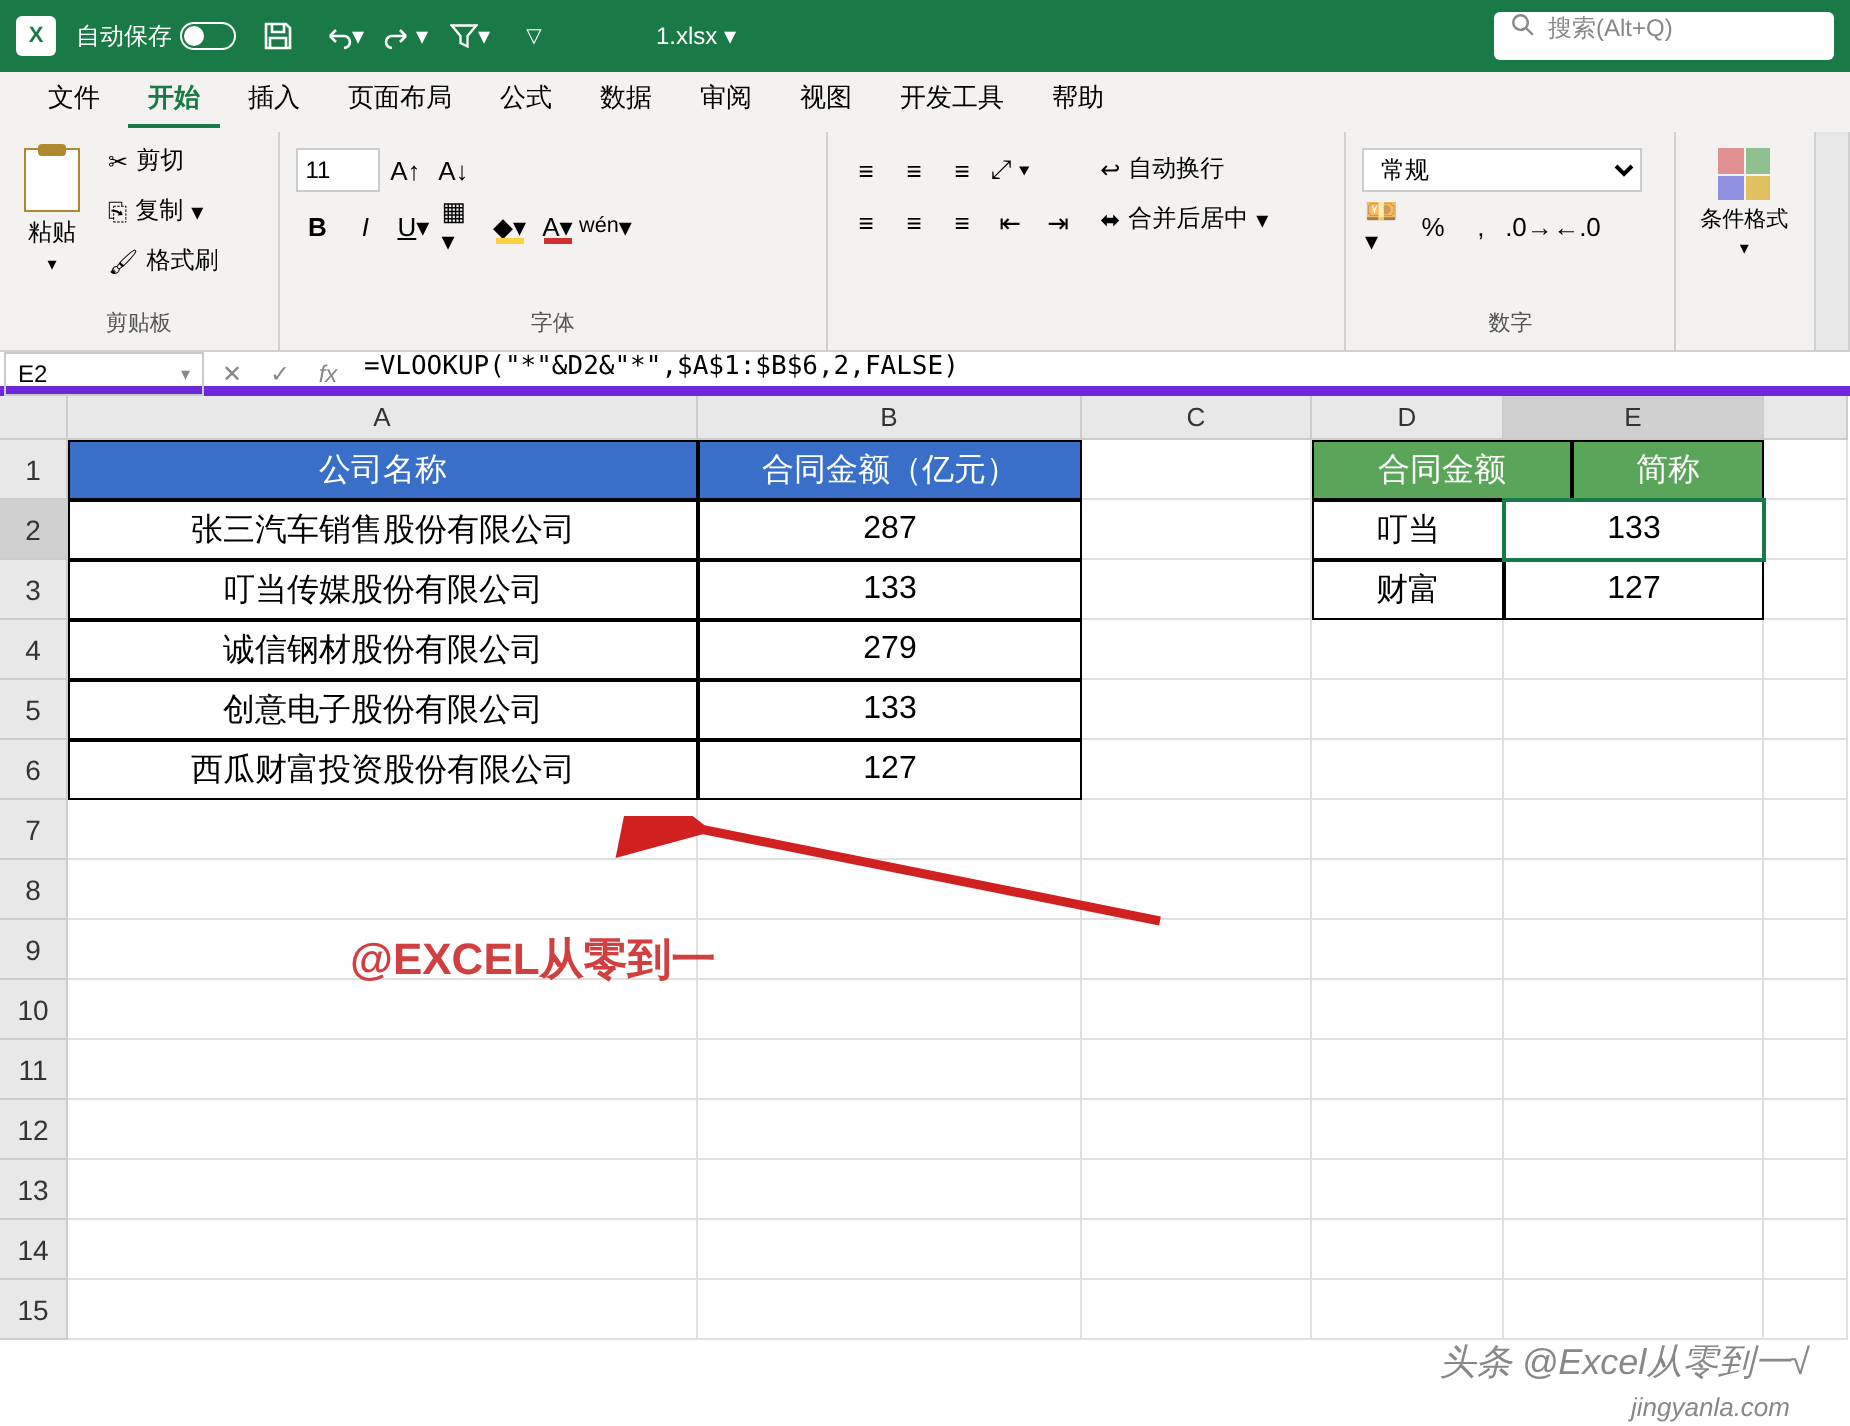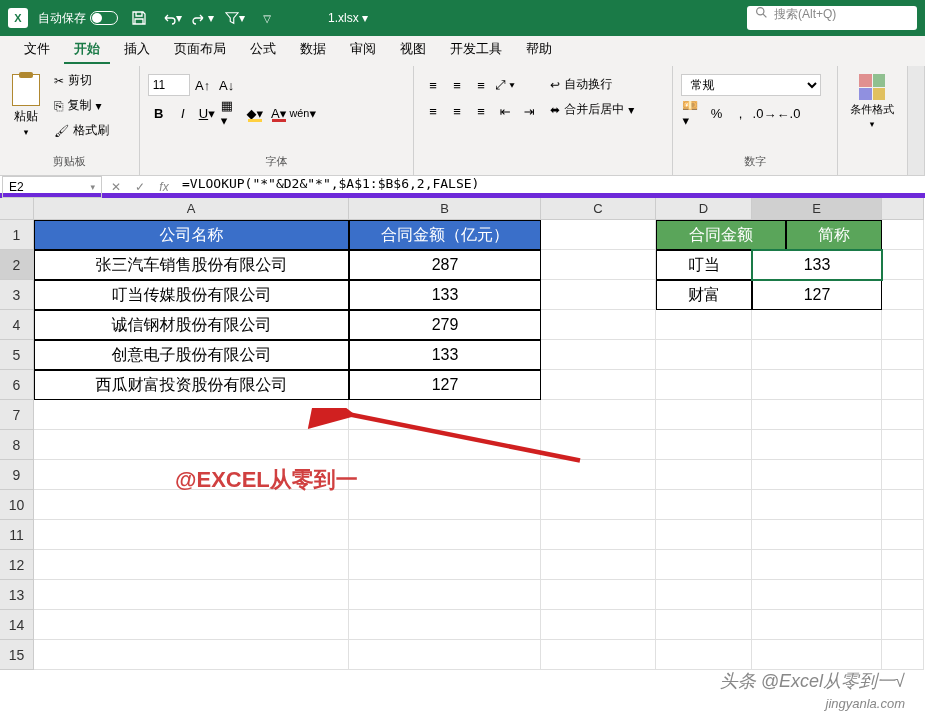--- a/index.html
+++ b/index.html
@@ -48,21 +48,21 @@
 .rowh.sel { background: #d0d0d0; }
 .cell { border-right: 1px solid #e0e0e0; border-bottom: 1px solid #e0e0e0; height: 30px; display: flex; align-items: center; justify-content: center; font-size: 16px; position: relative; }
 .cell.thb { border: 1px solid #000; }
 .cell.hdr-blue { background: #3a6fc9; color: #fff; }
 .cell.hdr-green { background: #5aa55a; color: #fff; }
 .cell.active { outline: 2px solid #1a7a47; outline-offset: -1px; z-index: 2; }
 
 .arrow { position: absolute; left: 290px; top: 210px; width: 340px; height: 60px; pointer-events: none; z-index: 10; }
 .watermark-red { position: absolute; left: 175px; top: 465px; color: #d04040; font-size: 22px; font-weight: bold; }
 .watermark-gray { position: absolute; right: 20px; bottom: 20px; color: #888; font-size: 18px; font-style: italic; }
-.watermark-gray2 { position: absolute; right: 20px; bottom: 2px; color: #888; font-size: 13px; font-style: italic; }
+.watermark-gray2 { position: absolute; right: 30px; bottom: 2px; color: #888; font-size: 13px; font-style: italic; }
 
 
 .cA { width: 315px; } .cB { width: 192px; } .cC { width: 115px; } .cD { width: 96px; } .cE { width: 130px; } .cF { width: 42px; }
 </style>
 </head>
 <body>
 
 <div class="titlebar">
   <div class="logo">X</div>
   <div class="autosave">

